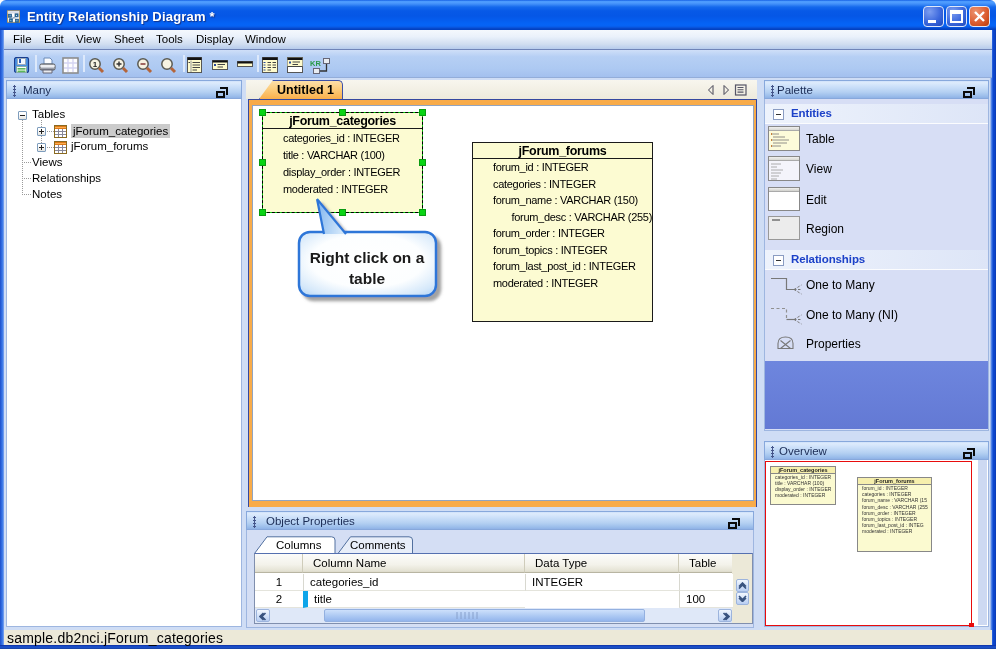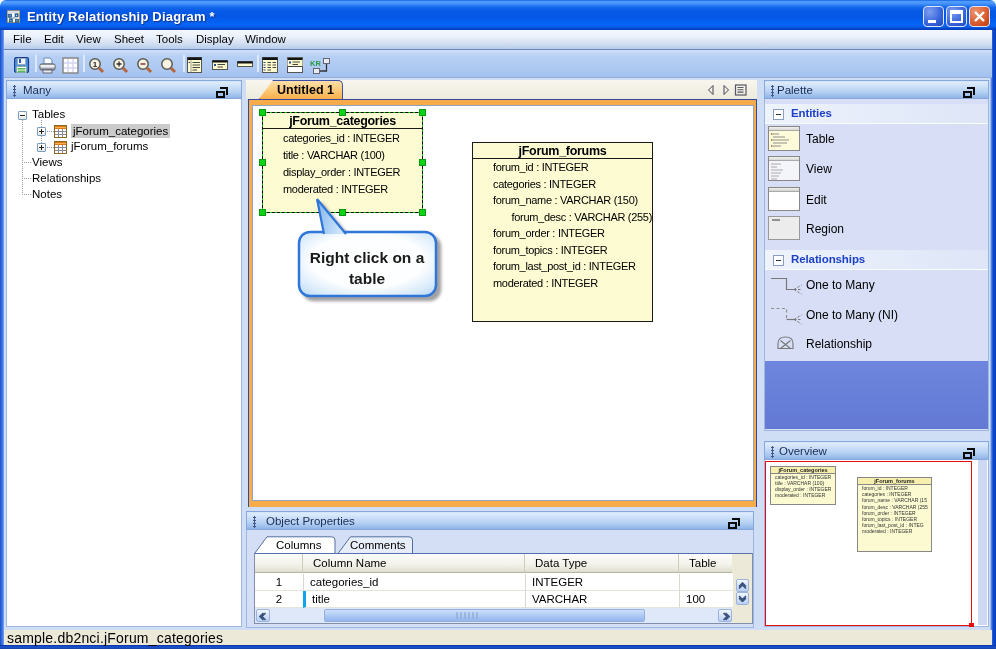--- a/index.html
+++ b/index.html
@@ -338,22 +338,21 @@
     <div class="gh" style="left:0;width:48px;"></div>
     <div class="gh" style="left:270px;width:154px;">Data Type</div>
     <div class="gh" style="left:48px;width:222px;">Column Name</div>
     <div class="gh" style="left:424px;width:54px;">Table</div>
     <div style="position:absolute;left:477px;top:0;width:20px;height:69px;background:#ece9d8;"></div>
     <div class="gc" style="left:0;top:20px;width:48px;text-align:center;padding:0;">1</div>
     <div class="gc" style="left:48px;top:20px;width:222px;border-left:1px solid #d8d8d0;">categories_id</div>
     <div class="gc" style="left:270px;top:20px;width:154px;border-left:1px solid #d8d8d0;">INTEGER</div>
     <div class="gc" style="left:424px;top:20px;width:54px;border-left:1px solid #d8d8d0;"></div>
     <div class="gc" style="left:0;top:37px;width:48px;text-align:center;padding:0;">2</div>
-    <div class="gc" style="left:48px;top:37px;width:222px;border-left:3px solid #0ea5e9;">title</div>
-    <div class="gc" style="left:270px;top:37px;width:154px;border-left:1px solid #d8d8d0;">VARCHAR</div>
+    <div class="gc" style="left:48px;top:37px;width:222px;border-left:5px solid #0ea5e9;">title</div>
     <div class="gc" style="left:424px;top:37px;width:54px;border-left:1px solid #d8d8d0;">100</div>
 
     <div class="sbtn" style="left:481px;top:25px;width:13px;height:13px;">
         <svg width="9" height="7" viewBox="0 0 9 7" style="left:1px;top:2px;">
           <path d="M1 4.5 L4.5 1 L8 4.5 M1 6.5 L4.5 3 L8 6.5" fill="none" stroke="#39537f" stroke-width="1.6"></path>
         </svg>
       </div>
     <div class="sbtn" style="left:481px;top:38px;width:13px;height:13px;">
         <svg width="9" height="7" viewBox="0 0 9 7" style="left:1px;top:2px;">
           <path d="M1 1 L4.5 4.5 L8 1 M1 3 L4.5 6.5 L8 3" fill="none" stroke="#39537f" stroke-width="1.6"></path>
@@ -439,21 +438,21 @@
       <path d="M5 3.5 H20.5 V14.5" stroke="#909090" stroke-dasharray="3 2.5" fill="none" stroke-width="1.2"></path>
       <path d="M20.5 14.5 H28" stroke="#787878" fill="none" stroke-width="1.2"></path>
       <path d="M28 14.5 L35.5 10 M28 14.5 H36 M28 14.5 L35.5 19" stroke="#787878" fill="none" stroke-dasharray="2.5 1.5"></path>
     </svg>
   <div class="pitem" style="top:209px;">One to Many (NI)</div>
 
   <svg class="picon" style="left:12px;top:237px;" width="18" height="14" viewBox="0 0 18 14">
       <path d="M1 12.5 V7.5 Q1 1 8.5 1 Q16 1 16 7.5 V12.5 Z" fill="none" stroke="#787878" stroke-width="1.1"></path>
       <path d="M3.5 4.5 L13.5 12.5 M13.5 4.5 L3.5 12.5" stroke="#787878" stroke-width="1.1"></path>
     </svg>
-  <div class="pitem" style="top:238px;">Relationship</div>
+  <div class="pitem" style="top:238px;">Properties</div>
   <div style="position:absolute;left:0;top:262px;width:223px;height:68px;background:linear-gradient(180deg,#6e86de,#6379d4);"></div>
 </div>
 
 <div class="phead" style="left:764px;top:441px;width:225px;">
     <div class="grip"></div>
     <div class="t" style="left:14px;">Overview</div>
     <div class="fico">
       <b></b>
       <i></i>
     </div>

